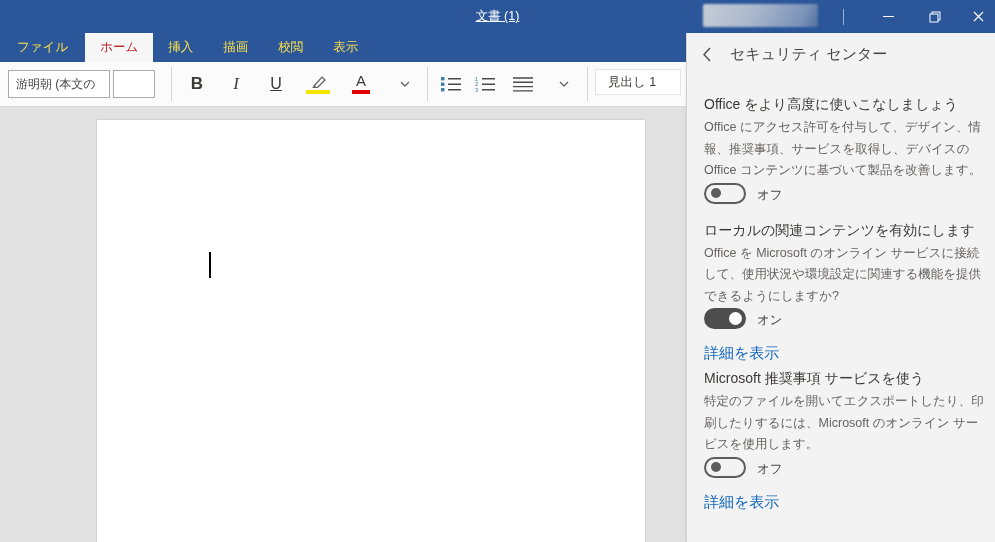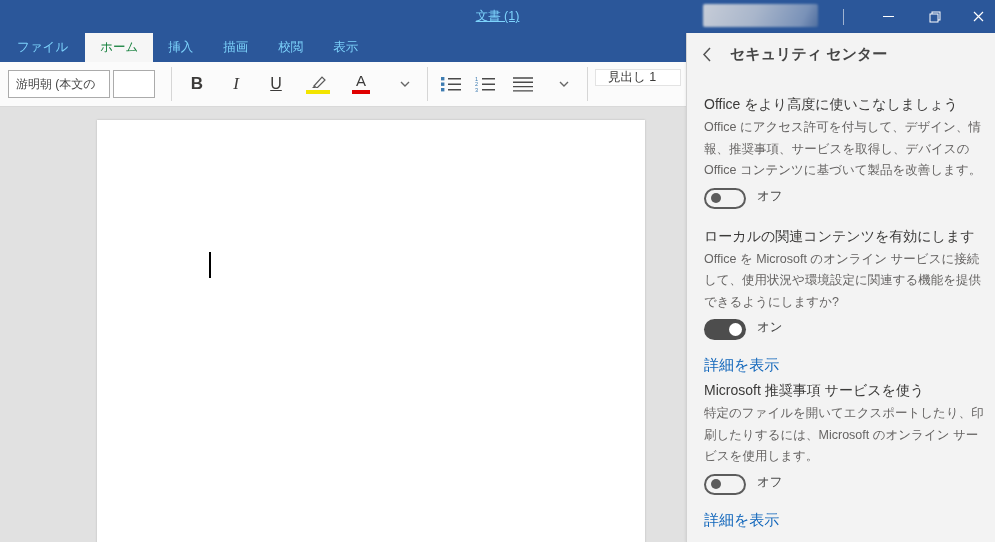--- a/index.html
+++ b/index.html
@@ -1,67 +1,67 @@
 <!DOCTYPE html>
 <html><head>
 <meta charset="utf-8">
 <style>
   * { margin:0; padding:0; box-sizing:border-box; }
   html,body { width:995px; height:542px; overflow:hidden; }
   body { font-family:"Liberation Sans","DejaVu Sans",sans-serif; background:#e1e1e1; position:relative; }
 
   
   .titlebar { position:absolute; left:0; top:0; width:995px; height:33px; background:#2b579a; }
-  .win-title { position:absolute; left:0; right:0; top:0; height:33px; display:flex; align-items:center; justify-content:center; color:#7dd3fc; font-size:12.5px; pointer-events:none;text-decoration:underline; }
+  .win-title { position:absolute; left:0; right:0; top:0; height:33px; display:flex; align-items:center; justify-content:center; color:#ffffff; font-size:12.5px; pointer-events:none;text-decoration:underline; }
   .redacted { position:absolute; left:703px; top:4px; width:115px; height:23px; border-radius:2px;
               background:linear-gradient(115deg,#c7cdd8 0%,#a9b6cb 45%,#7a92b8 85%,#4f6e9f 100%); filter:blur(1.2px); }
   .tb-sep { position:absolute; left:843px; top:9px; width:1px; height:16px; background:rgba(255,255,255,.55); }
   .winbtn { position:absolute; top:0; width:40px; height:33px; display:flex; align-items:center; justify-content:center; }
   .winbtn.min { left:868px; } .winbtn.res { left:915px; } .winbtn.cls { left:962px; width:33px; }
   .min-glyph { width:11px; height:1.4px; background:#fff; }
 
   
   .tabsrow { position:absolute; left:0; top:33px; width:686px; height:29px; background:#2b579a; display:flex; align-items:stretch; }
-  .tab { color:#7dd3fc; font-size:12.5px; display:flex; align-items:center; padding:0 15px; cursor:default; }
+  .tab { color:#fde047; font-size:12.5px; display:flex; align-items:center; padding:0 15px; cursor:default; }
   .tab.first { padding:0 17px; }
-  .tab.active { background:#f6f6f6; color:#15803d;text-align:right; }
+  .tab.active { background:#f6f6f6; color:#b91c1c;text-align:right; }
 
   
   .ribbon { position:absolute; left:0; top:62px; width:686px; height:45px; background:#fbfbfb; border-bottom:1px solid #d9d9d9; }
   .inputbox { position:absolute; top:8px; height:28px; background:#fff; border:1px solid #ababab; font-size:12px; color:#444; display:flex; align-items:center; padding-left:7px; white-space:nowrap; overflow:hidden; }
   .fontbox { left:8px; width:102px; }
   .sizebox { left:113px; width:42px;padding-left:40px; }
   .rsep { position:absolute; top:5px; width:1px; height:34px; background:#d6d6d6; }
   .rbtn { position:absolute; top:6px; height:32px; display:flex; flex-direction:column; align-items:center; justify-content:center; color:#3b3a39; }
   .glyphB { font-weight:bold; font-size:17px; }
   .glyphI { font-family:"Liberation Serif","DejaVu Serif",serif; font-style:italic; font-size:17px; }
   .glyphU { font-size:16px; text-decoration:underline; }
   .glyphA { font-size:15px; line-height:14px; }
   .colorbar { width:24px; height:4px; margin-top:2px; }
   .abar { width:18px; }
   .chev { position:absolute; top:6px; height:32px; display:flex; align-items:center; justify-content:center; }
-  .stylebox { position:absolute; left:595px; top:7px; width:86px; height:17px; background:#fff; border:1px solid #e3e3e3; font-size:12.5px; color:#3b3a39; display:flex; align-items:center; padding-left:12px; white-space:nowrap; }
+  .stylebox { position:absolute; left:595px; top:7px; width:86px; height:26px; background:#fff; border:1px solid #e3e3e3; font-size:12.5px; color:#3b3a39; display:flex; align-items:center; padding-left:12px; white-space:nowrap; }
 
   
   .docarea { position:absolute; left:0; top:107px; width:686px; height:435px; background:#e1e1e1; }
   .page { position:absolute; left:97px; top:13px; width:548px; height:430px; background:#fff; box-shadow:0 0 2px rgba(0,0,0,.18); }
   .caret { position:absolute; left:112px; top:132px; width:1.6px; height:26px; background:#000; }
 
   
   .panel { position:absolute; left:686px; top:33px; width:309px; height:509px; background:#f3f3f3; border-left:1px solid #d2d2d2; box-shadow:-1px 0 2px rgba(0,0,0,.06); }
   .panel-content { padding:10px 13px 0 17px; }
   .panel-head { display:flex; align-items:center; height:22px; }
   .back { width:22px; height:22px; display:flex; align-items:center; margin-left:-2px; }
-  .panel-title { font-size:15px; color:#464646; margin-left:6px; white-space:nowrap;font-weight:bold; }
+  .panel-title { font-size:15px; color:#464646; margin-left:6px; white-space:nowrap; }
   .sec-title { font-size:14px; color:#3b3a39; line-height:19px; white-space:nowrap; }
   .sec-title.mt1 { margin-top:30px; }
   .sec-title.mt2 { margin-top:17px; }
   .sec-title.mt3 { margin-top:6px; }
   .sec-desc { font-size:12.5px; color:#666463; line-height:21.5px; margin-top:3px; width:282px; }
-  .toggle-row { display:flex; align-items:flex-start; margin-top:6px; height:22px; }
+  .toggle-row { display:flex; align-items:flex-end; margin-top:0; height:22px; }
   .toggle { position:relative; width:42px; height:21px; border-radius:11px; }
   .toggle.off { border:2px solid #5c5c5c; background:transparent; }
   .toggle.off .knob { position:absolute; left:5px; top:3.5px; width:10px; height:10px; border-radius:50%; background:#5c5c5c; }
   .toggle.on { background:#4d4d4d; }
   .toggle.on .knob { position:absolute; right:4px; top:4px; width:13px; height:13px; border-radius:50%; background:#fff; }
   .toggle-label { font-size:12.5px; color:#494949; margin-left:11px; }
   .plink { font-size:15px; color:#1166bb; margin-top:15px; width:fit-content; cursor:pointer; }
   svg { display:block; }
 </style>
 </head>

